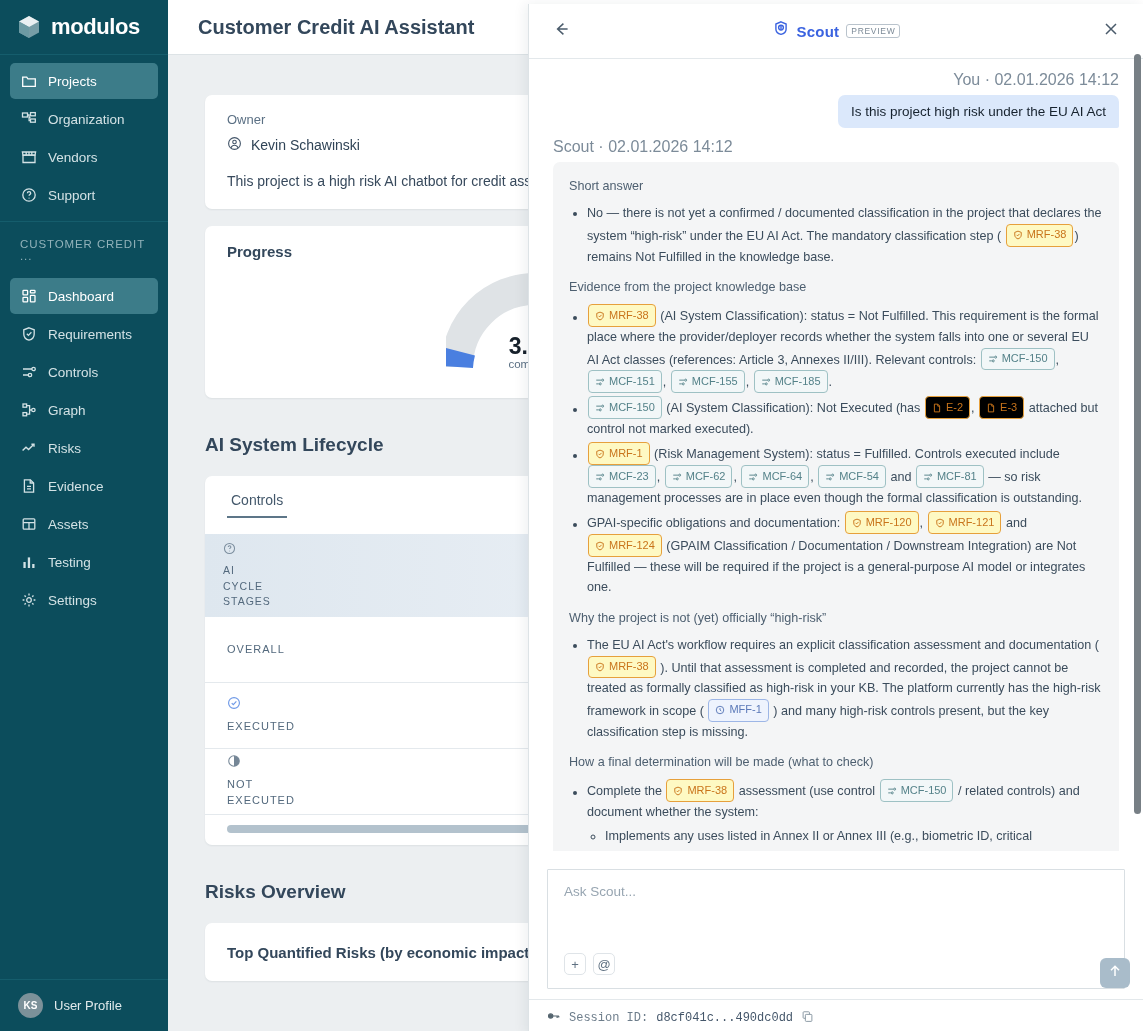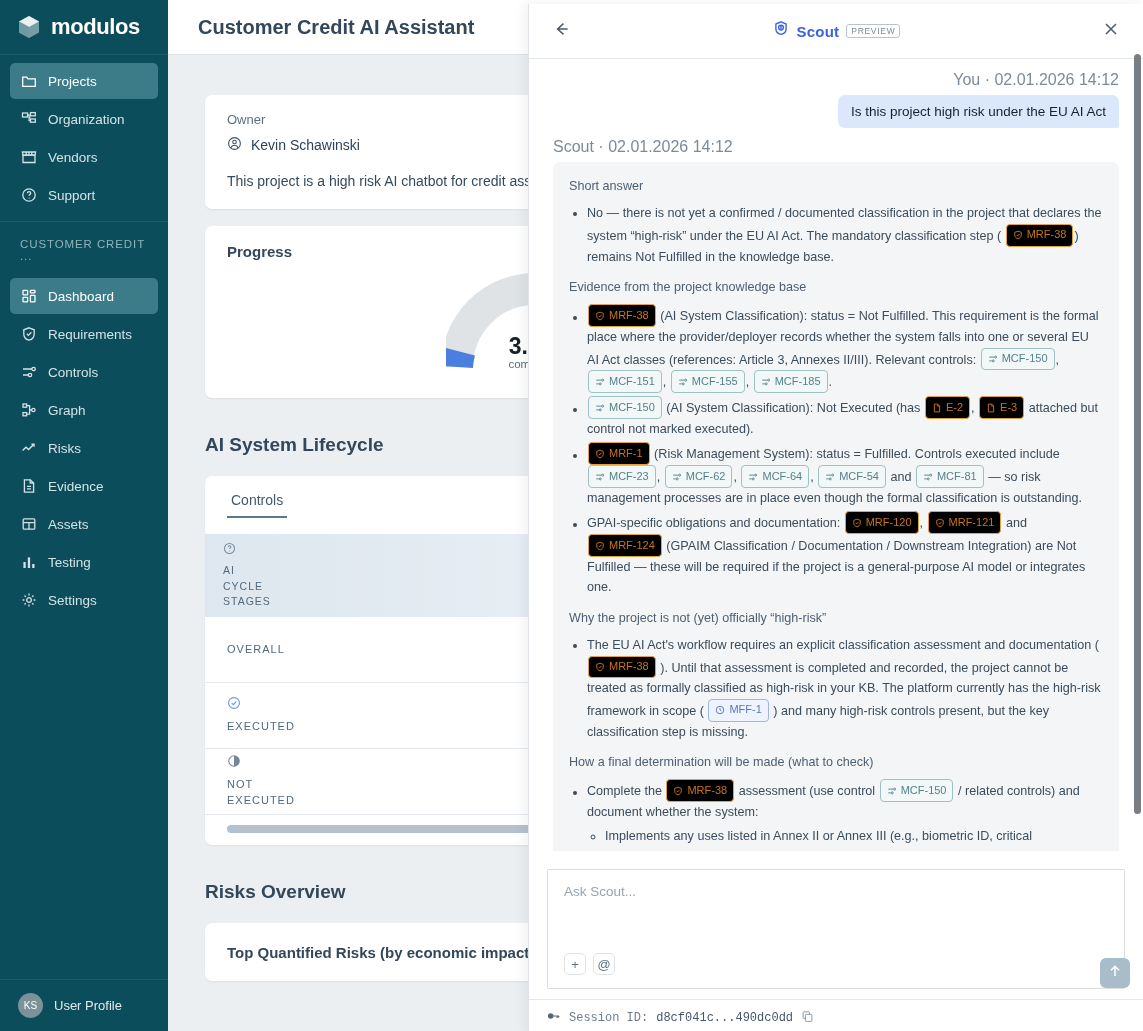--- a/index.html
+++ b/index.html
@@ -41,21 +41,21 @@
     font-size: 11.5px; letter-spacing: 0.9px; color: #92b2ba;
     padding: 16px 20px 8px 20px; text-transform: uppercase;
   }
   .sidebar-spacer { flex: 1; }
   .user-row {
     height: 52px; display: flex; align-items: center; gap: 11px;
     padding-left: 18px; border-top: 1px solid #155d6c; cursor: pointer;
   }
   .avatar {
     width: 25px; height: 25px; border-radius: 50%;
-    background: #7c9199; color: #fff; font-size: 10px; font-weight: 400;
+    background: #7c9199; color: #fff; font-size: 10px; font-weight: 700;
     display: flex; align-items: center; justify-content: center;
   }
   .user-name { font-size: 13px; color: #e1eaec; }
 
   
   .main {
     flex: 1; height: 1031px; position: relative;
     background: #eceff1; overflow: hidden;
   }
   .topbar {
@@ -184,21 +184,21 @@
   ul.bl > li { margin-bottom: 3px; }
   ul.sub { list-style: circle; margin: 3px 0 3px 0; padding-left: 18px; }
   ul.sub > li { margin-bottom: 8px; }
   .chip {
     display: inline-flex; align-items: center; gap: 4px;
     border-radius: 4px; padding: 1.5px 6px; font-size: 11px;
     white-space: nowrap; vertical-align: baseline; cursor: pointer;
     margin: 0 1px;
   }
   .chip svg { flex: 0 0 auto; }
-  .chip.mrf { border: 1px solid #e6a03c; background: #000000; color: #c9741b; }
+  .chip.mrf { border: 1px solid #e6a03c; background: #fef9c3; color: #c9741b; }
   .chip.mcf { border: 1px solid #9ec1c4; background: #f2f7f8; color: #548289; }
   .chip.mff { border: 1px solid #9db6e6; background: #eef3fd; color: #5b79b8; }
   .chip.ev  { border: 1px solid #e6a03c; background: #000000; color: #c9741b; }
   .scout-fade {
     position: absolute; left: 0; right: 0; bottom: 0; height: 10px;
     background: #ffffff;
   }
   .composer-wrap { padding: 8px 18px 10px 18px; position: relative; }
   .composer {
     border: 1px solid #d9dfe3; border-radius: 1px; height: 120px;

